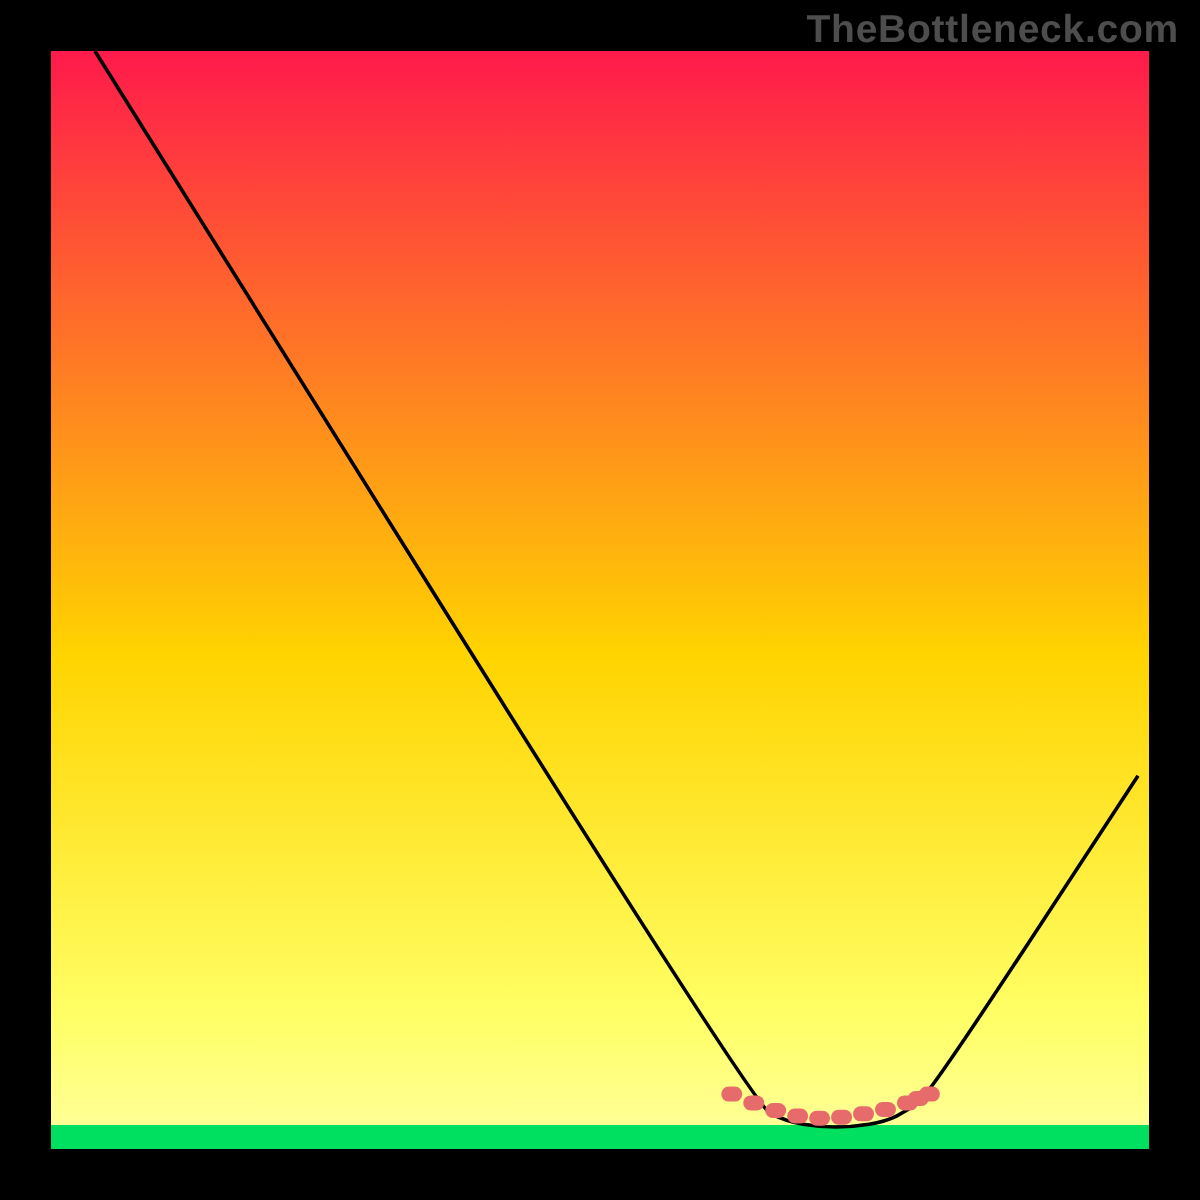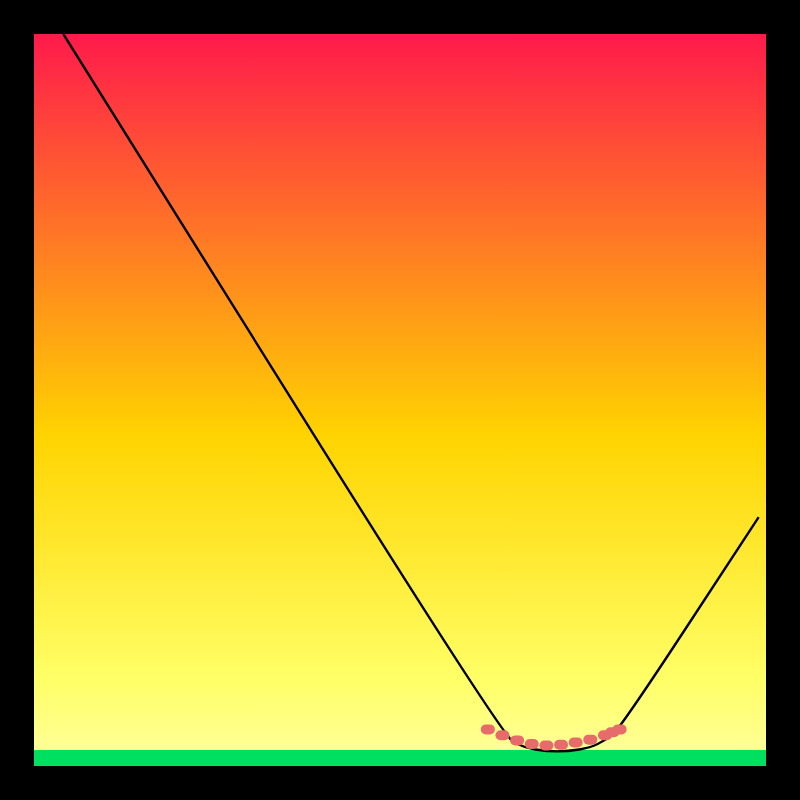--- a/index.html
+++ b/index.html
@@ -28,20 +28,21 @@
     z-index: 5;
   }
   svg {
     display: block;
   }
 </style>
 </head>
 <body>
 
 <div class="frame">
+  <div class="watermark">TheBottleneck.com</div>
 
   <svg id="chart-svg" width="800" height="800" viewBox="0 0 800 800">
     <defs>
       <linearGradient id="bg-grad" x1="0" y1="0" x2="0" y2="1">
         <stop id="g0" offset="0%" stop-color="#ff1a4b"></stop>
         <stop id="g1" offset="55%" stop-color="#ffd400"></stop>
         <stop id="g2" offset="88%" stop-color="#ffff66"></stop>
         <stop id="g3" offset="100%" stop-color="#ffffa0"></stop>
       </linearGradient>
     </defs>

